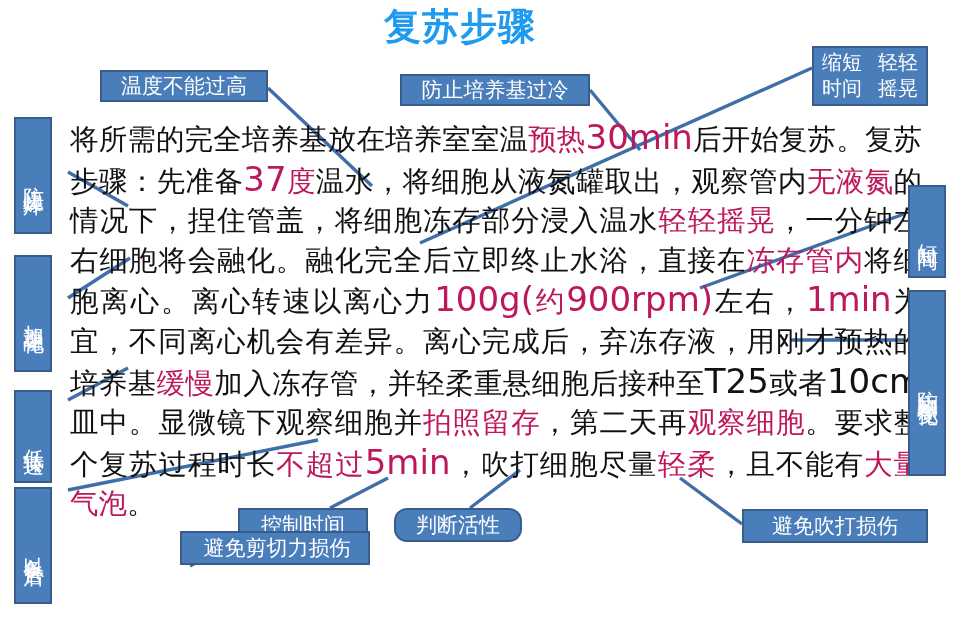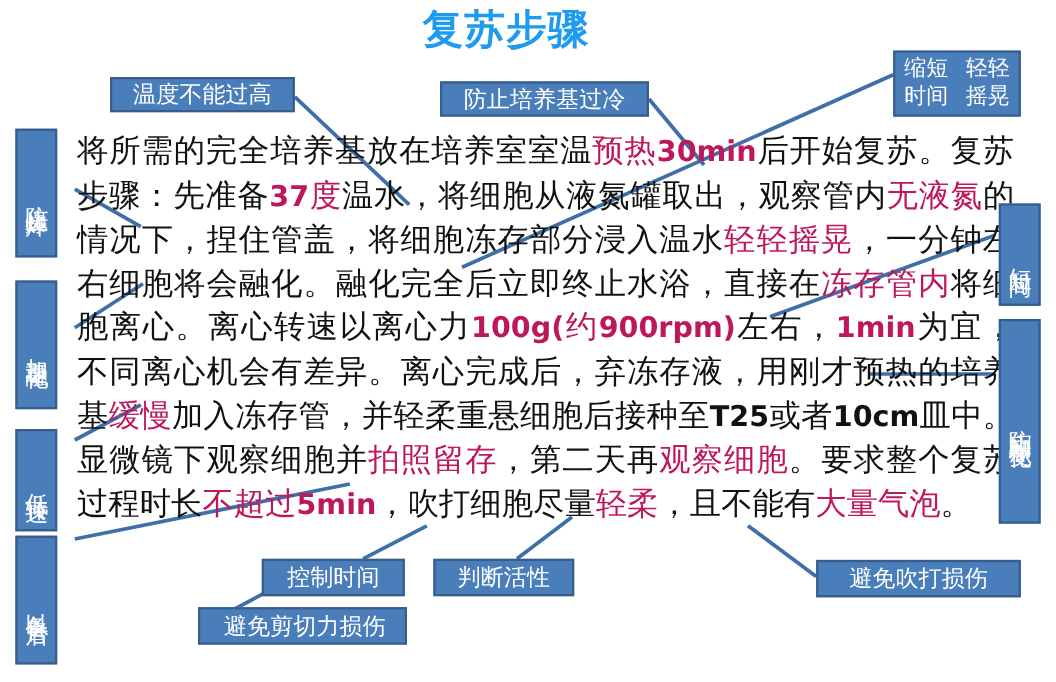--- a/index.html
+++ b/index.html
@@ -56,22 +56,22 @@
     color: #111111;
     text-align: justify;
     text-justify: inter-ideograph;
     letter-spacing: 0px;
   }
   #body-text .hl {
     color: #be185d;
   }
   #body-text .ascii {
     font-family: "DejaVu Sans", "Liberation Sans", sans-serif;
-    font-size: 26px;
-    font-weight: bold;
+    font-size: 34px;
+    font-weight: normal;
   }
   
   .callout {
     position: absolute;
     box-sizing: border-box;
     background: #4a7ebb;
     border: 2px solid #385d8a;
     color: #ffffff;
     font-family: "Liberation Serif", "DejaVu Serif", serif;
     display: flex;
@@ -174,25 +174,25 @@
   </div>
 
   <div class="callout vert" style="left:908px; top:290px; width:38px; height:186px;">
     <span class="cl">防止剧烈变化</span>
   </div>
 
   <div class="callout horiz" style="left:238px; top:508px; width:130px; height:34px;">
     <span class="cl">控制时间</span>
   </div>
 
-  <div class="callout horiz" style="left:394px; top:508px; width:128px; height:34px;">
+  <div class="callout horiz" style="left:394px; top:508px; width:128px; height:34px;border-radius:13px;">
     <span class="cl">判断活性</span>
   </div>
 
-  <div class="callout horiz" style="left:180px; top:552px; width:190px; height:34px;padding-left:12px;">
+  <div class="callout horiz" style="left:180px; top:531px; width:190px; height:34px;padding-left:12px;">
     <span class="cl">避免剪切力损伤</span>
   </div>
 
   <div class="callout horiz" style="left:742px; top:509px; width:186px; height:34px;">
     <span class="cl">避免吹打损伤</span>
   </div>
 
 </div>
 
 </body></html>

